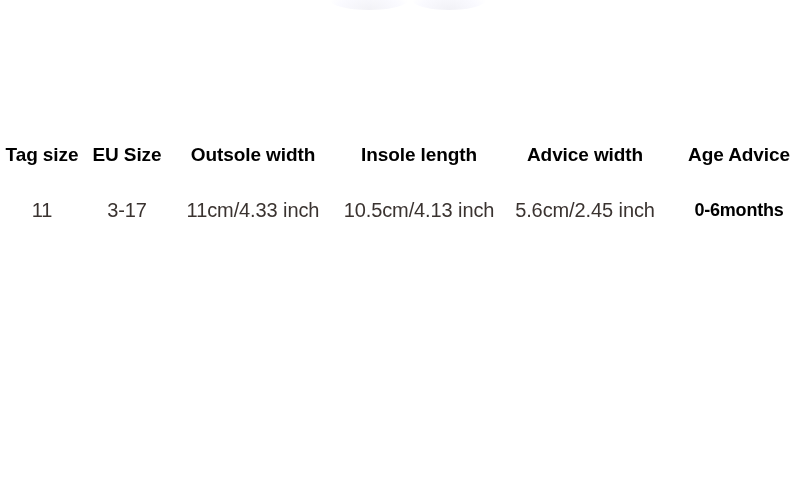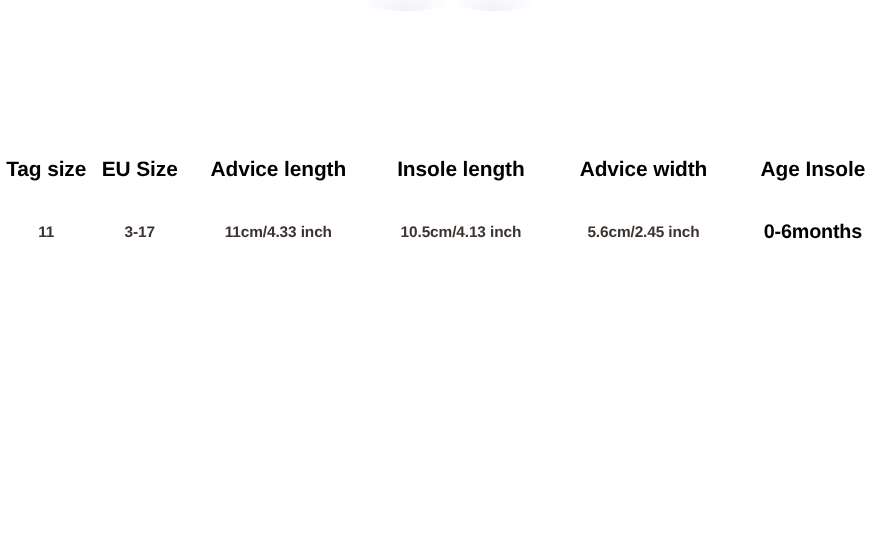--- a/index.html
+++ b/index.html
@@ -99,22 +99,22 @@
     font-size: 19px;
     font-weight: bold;
     color: #000000;
     letter-spacing: -0.1px;
   }
 
   .chart tbody tr {
     height: 64px;
   }
   .chart tbody td {
-    font-size: 14px;
-    font-weight: bold;
+    font-size: 20px;
+    font-weight: normal;
     color: #3a3330;
     letter-spacing: -0.1px;
   }
   .chart tbody td.age-cell {
     font-size: 18px;
     font-weight: bold;
     color: #000000;
     letter-spacing: -0.2px;
     overflow: visible;
     text-align: center;
@@ -137,24 +137,24 @@
       <col class="c-eu">
       <col class="c-outsole">
       <col class="c-inlen">
       <col class="c-inwidth">
       <col class="c-age">
     </colgroup>
     <thead>
       <tr>
         <th>Tag size</th>
         <th>EU Size</th>
-        <th>Advice length</th>
+        <th>Outsole width</th>
         <th>Insole length</th>
         <th>Advice width</th>
-        <th>Age Insole</th>
+        <th>Age Advice</th>
       </tr>
     </thead>
     <tbody>
       <tr>
         <td>11</td>
         <td>3-17</td>
         <td>11cm/4.33 inch</td>
         <td>10.5cm/4.13 inch</td>
         <td>5.6cm/2.45 inch</td>
         <td class="age-cell"><span class="age-text">0-6months</span></td>

